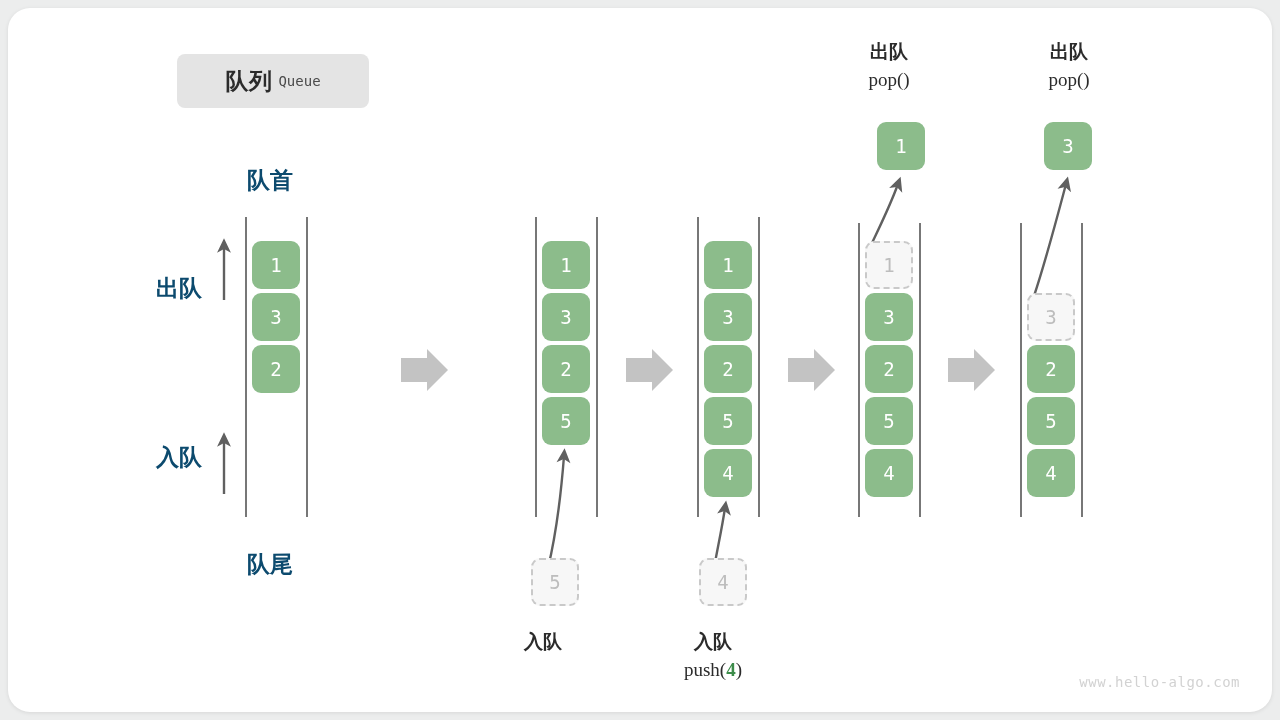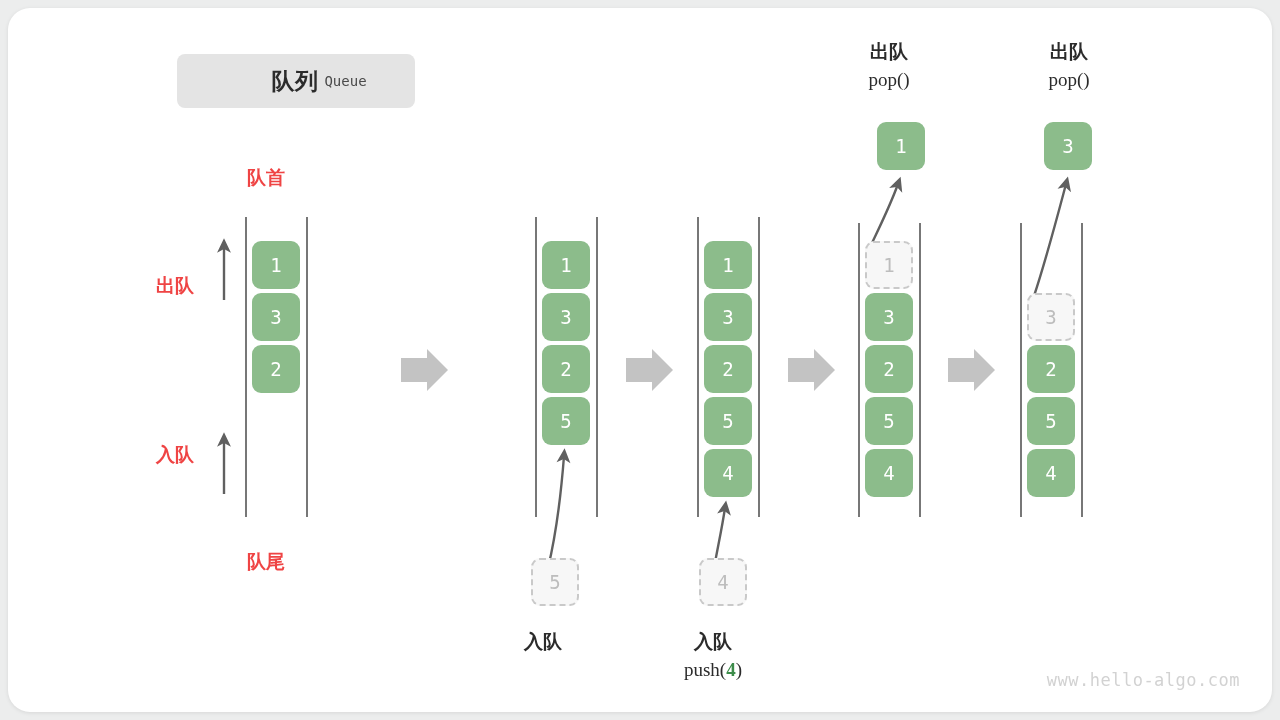--- a/index.html
+++ b/index.html
@@ -44,41 +44,40 @@
     left: 169px;
     top: 46px;
     width: 192px;
     height: 54px;
     background: #e4e4e4;
     border-radius: 8px;
     display: flex;
     align-items: center;
     justify-content: center;
     gap: 6px;
-    padding-left: 46px;
   }
   .title-cn {
     font-family: "Liberation Sans", "DejaVu Sans", sans-serif;
     font-size: 23px;
     font-weight: bold;
     color: #2b2b2b;
     letter-spacing: 0.5px;
   }
   .title-en {
     font-family: "DejaVu Sans Mono", "Liberation Mono", monospace;
     font-size: 14px;
     color: #4a4a4a;
   }
 
   
   .lbl-bold {
     position: absolute;
-    font-size: 19px;
+    font-size: 23px;
     font-weight: bold;
-    color: #ef4444;
+    color: #0c4a6e;
     white-space: nowrap;
     font-family: "Liberation Sans", "DejaVu Sans", sans-serif;
   }
   .op-block {
     position: absolute;
     text-align: center;
     white-space: nowrap;
     line-height: 1.45;
   }
   .op-cn {
@@ -114,21 +113,21 @@
     border: 2px dashed #c9c9c9;
     color: #bdbdbd;
   }
 
   
   .watermark {
     position: absolute;
     right: 32px;
     bottom: 22px;
     font-family: "DejaVu Sans Mono", "Liberation Mono", monospace;
-    font-size: 17px;
+    font-size: 14px;
     color: #d2d2d2;
     letter-spacing: 0.5px;
   }
 </style>
 </head>
 <body>
 
 <div id="stage">
   <div id="card">
 

